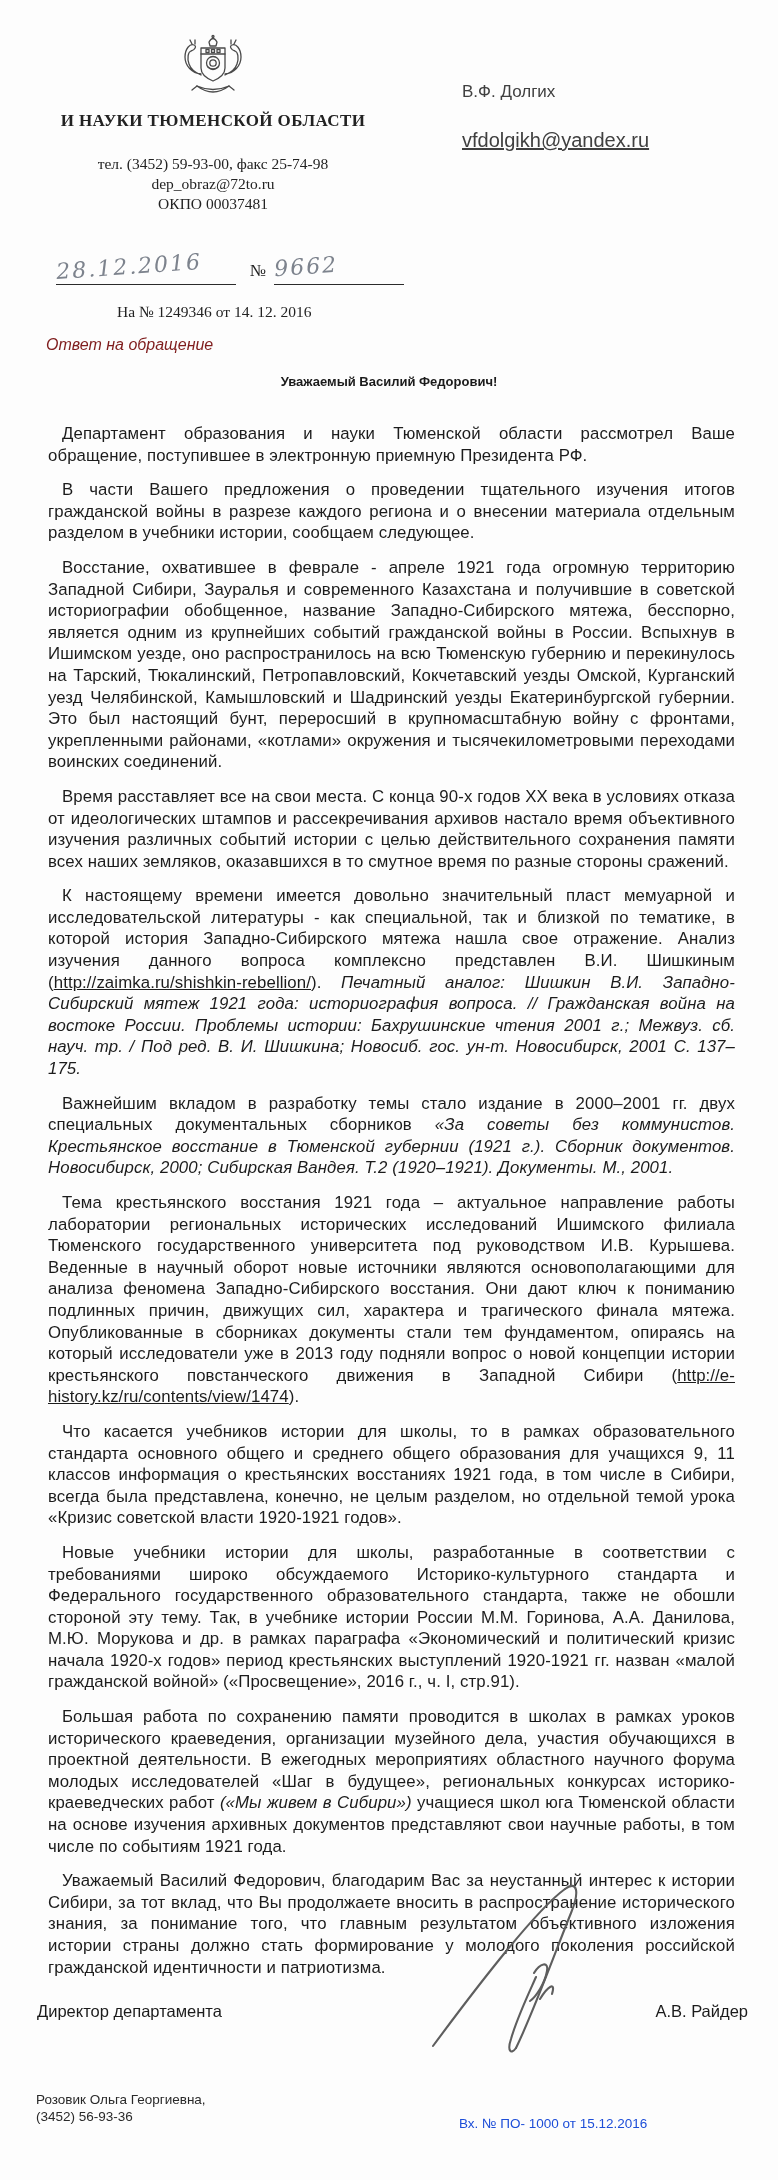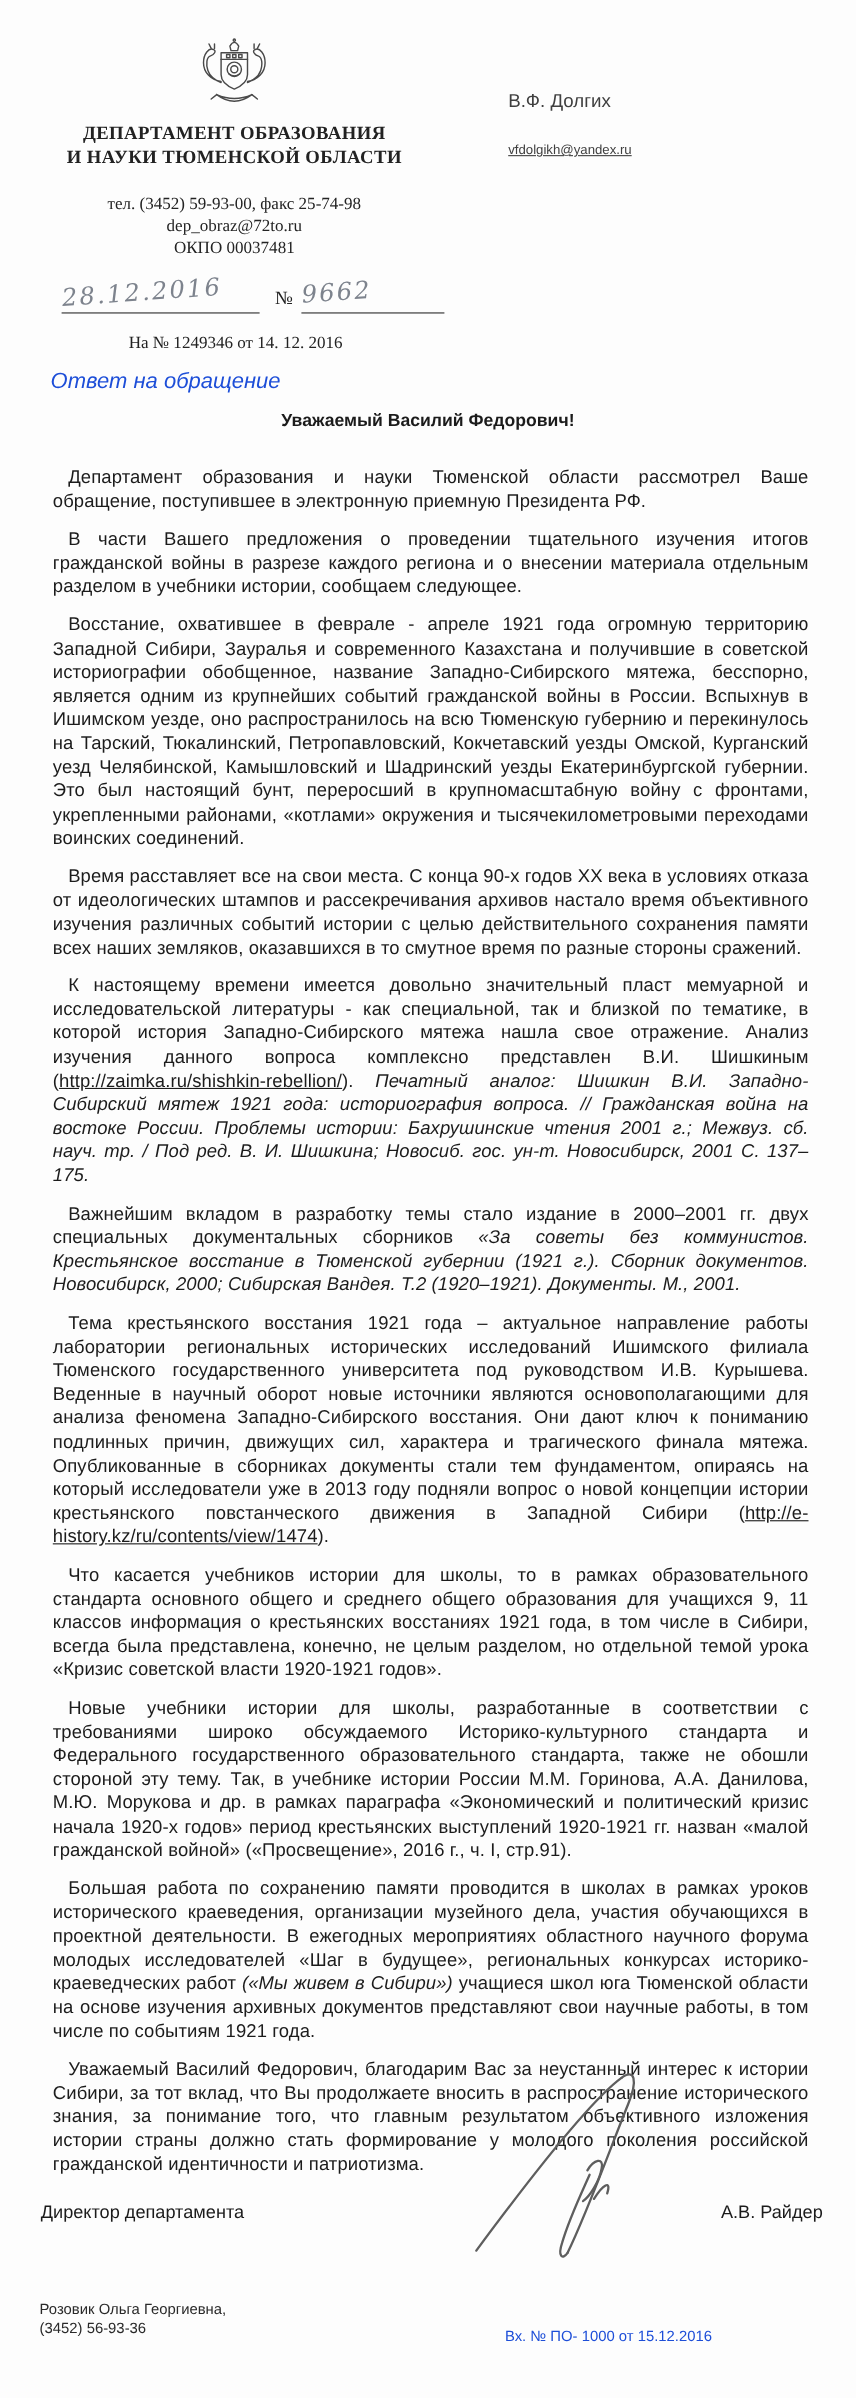--- a/index.html
+++ b/index.html
@@ -9,36 +9,36 @@
   
   .lh-left{position:absolute;left:38px;top:34px;width:350px;text-align:center;
            font-family:"Liberation Serif",serif;}
   .emblem{height:68px;}
   .emblem svg{display:block;margin:0 auto;}
   .org{margin-top:8px;font-weight:bold;font-size:17px;line-height:1.3;letter-spacing:.4px;color:#222;}
   .contact{margin-top:22px;font-size:15.5px;line-height:1.3;color:#232323;}
 
   
   .recipient{position:absolute;left:462px;top:82px;width:230px;text-align:left;font-size:17px;color:#404040;}
-  .rec-email{margin-top:27px;font-size:12px;text-decoration:underline;}
+  .rec-email{margin-top:27px;font-size:20px;text-decoration:underline;}
 
   
   .refline{position:absolute;left:56px;top:252px;white-space:nowrap;}
   .slot{display:inline-block;border-bottom:1.6px solid #2b2b2b;height:32px;vertical-align:bottom;}
   .slot-date{width:180px;}
   .slot-num{width:130px;margin-left:6px;}
   .hand{display:inline-block;font-family:"DejaVu Serif",serif;font-style:italic;
         font-size:22px;color:#7d838d;letter-spacing:2px;transform:rotate(-4deg) translateY(2px);}
   .numsign{display:inline-block;font-family:"Liberation Serif",serif;font-size:17px;margin:0 2px 0 14px;
            vertical-align:bottom;padding-bottom:4px;color:#222;}
   .replyref{position:absolute;left:117px;top:303px;font-family:"Liberation Serif",serif;font-size:15.5px;color:#222;}
-  .subject{position:absolute;left:46px;top:336px;font-style:italic;font-size:20px;color:#1d4ed8;}
+  .subject{position:absolute;left:46px;top:336px;font-style:italic;font-size:16px;color:#7f1d1d;}
 
   
-  .salutation{position:absolute;left:0;right:0;top:374px;text-align:center;font-weight:bold;font-size:16px;}
+  .salutation{position:absolute;left:0;right:0;top:374px;text-align:center;font-weight:bold;font-size:13px;}
   .bodytext{position:absolute;left:35px;top:410px;width:713px;
             font-size:16.8px;line-height:21.6px;text-align:justify;letter-spacing:.1px;color:#1c1c1c;}
   .bodytext p{margin:13px;text-indent:14px;}
   .it{font-style:italic;}
   .lnk{text-decoration:underline;}
 
   
   .signature{position:absolute;left:415px;top:1878px;}
   .sig-pos{position:absolute;left:37px;top:2002px;font-size:16.5px;}
   .sig-name{position:absolute;right:30px;top:2002px;font-size:16.5px;}
@@ -72,21 +72,20 @@
         <path d="M24 10 L22 6 M27 10 L27 6"></path>
 
         <path d="M57 40 C66 39 73 32 73 23 C73 15 68 9 64 11 C61 12 63 16 67 17 C70 18 71 24 69 30 C67 36 62 39 57 41"></path>
         <path d="M66 10 L68 6 M63 10 L63 6"></path>
 
         <path d="M29 52 Q45 59 61 52 Q45 64 29 52"></path>
         <path d="M29 52 L24 56 M61 52 L66 56"></path>
       </svg>
     </div>
     <div class="org">
-      <div>ДЕПАРТАМЕНТ ОБРАЗОВАНИЯ</div>
       <div>И НАУКИ ТЮМЕНСКОЙ ОБЛАСТИ</div>
     </div>
     <div class="contact">
       <div>тел. (3452) 59-93-00, факс 25-74-98</div>
       <div>dep_obraz@72to.ru</div>
       <div>ОКПО 00037481</div>
     </div>
   </div>
 
   <div class="recipient">

